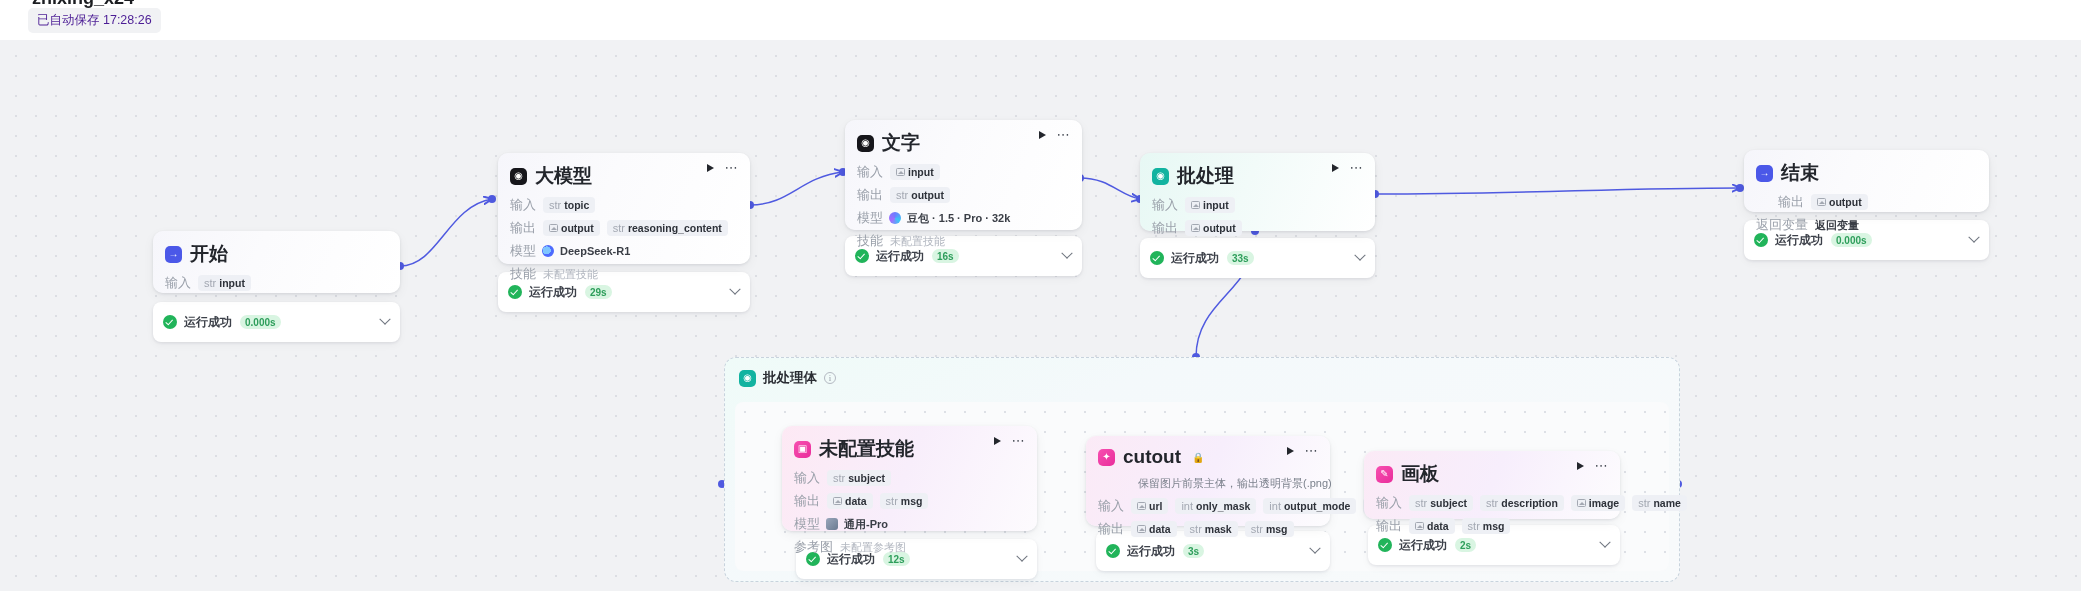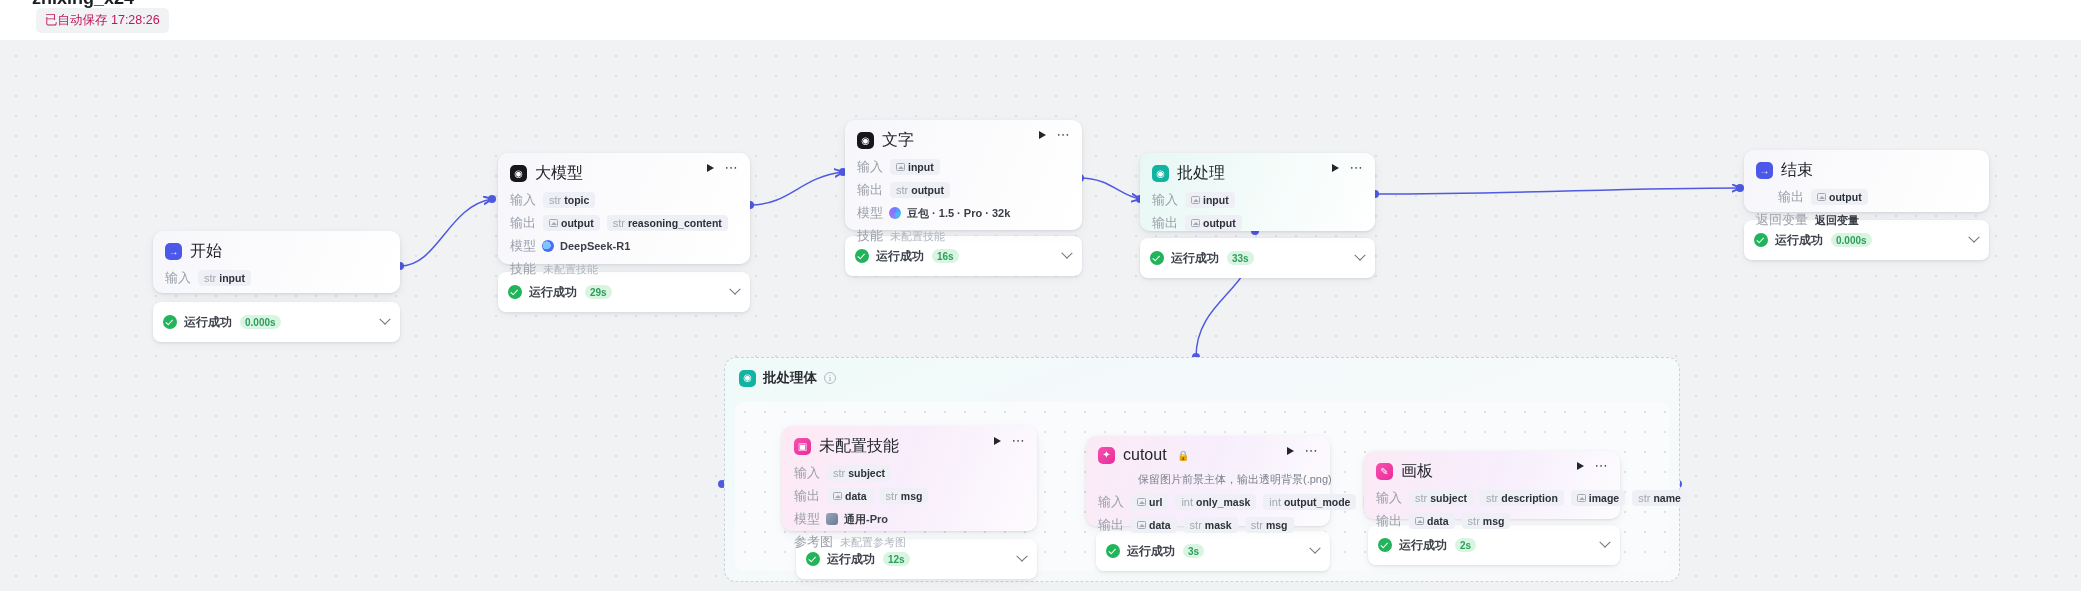--- a/index.html
+++ b/index.html
@@ -26,23 +26,23 @@
     background: #ffffff;
     display: flex; align-items: center;
     padding-left: 14px; gap: 14px;
     z-index: 40;
   }
   .wf-title {
     font-size: 18px; font-weight: bold; color: #1b1d21;
     position: absolute; left: 32px; top: -12px; white-space: nowrap;
   }
   .autosave {
-    background: #f1f2f4; color: #be185d;
+    background: #f1f2f4; color: #4c1d95;
     font-size: 12.5px; border-radius: 5px;
-    padding: 4px 9px; margin-left: 22px; white-space: nowrap;
+    padding: 4px 9px; margin-left: 14px; white-space: nowrap;
   }
   .runpill {
     display: flex; align-items: center; gap: 8px;
     background: #d6f5dd; border-radius: 6px;
     padding: 5px 12px 5px 9px; white-space: nowrap;
   }
   .runpill .txt { font-size: 14px; font-weight: bold; color: #18a957; }
   .runpill .sep { color: #7fd79b; font-weight: normal; margin: 0 2px; }
   .check {
     width: 16px; height: 16px; border-radius: 50%;
@@ -102,21 +102,21 @@
     display: flex; align-items: center; justify-content: center;
     color: #fff; font-size: 10px; line-height: 1;
   }
   .ic-start { background: #4b58e8; }
   .ic-llm   { background: #16161b; }
   .ic-batch { background: #12b3a0; }
   .ic-end   { background: #4b58e8; }
   .ic-img   { background: linear-gradient(135deg,#f74fb0,#e92d9b); }
   .ic-cut   { background: linear-gradient(135deg,#f74fb0,#e92d9b); }
   .ic-canvas{ background: linear-gradient(135deg,#f74fb0,#e92d9b); }
-  .ntitle { font-size: 16px; font-weight: normal; color: #23262c; white-space: nowrap; }
+  .ntitle { font-size: 19px; font-weight: bold; color: #23262c; white-space: nowrap; }
   .lockico { font-size: 10px; color: #9aa0aa; margin-left: 3px; }
   .nactions {
     position: absolute; right: 0; top: 1px;
     display: flex; align-items: center; gap: 11px;
   }
   .play {
     width: 0; height: 0; border-left: 7px solid #23262c;
     border-top: 4.5px solid transparent; border-bottom: 4.5px solid transparent;
   }
   .dots { font-size: 13px; color: #4b5059; letter-spacing: .5px; line-height: 8px; }

